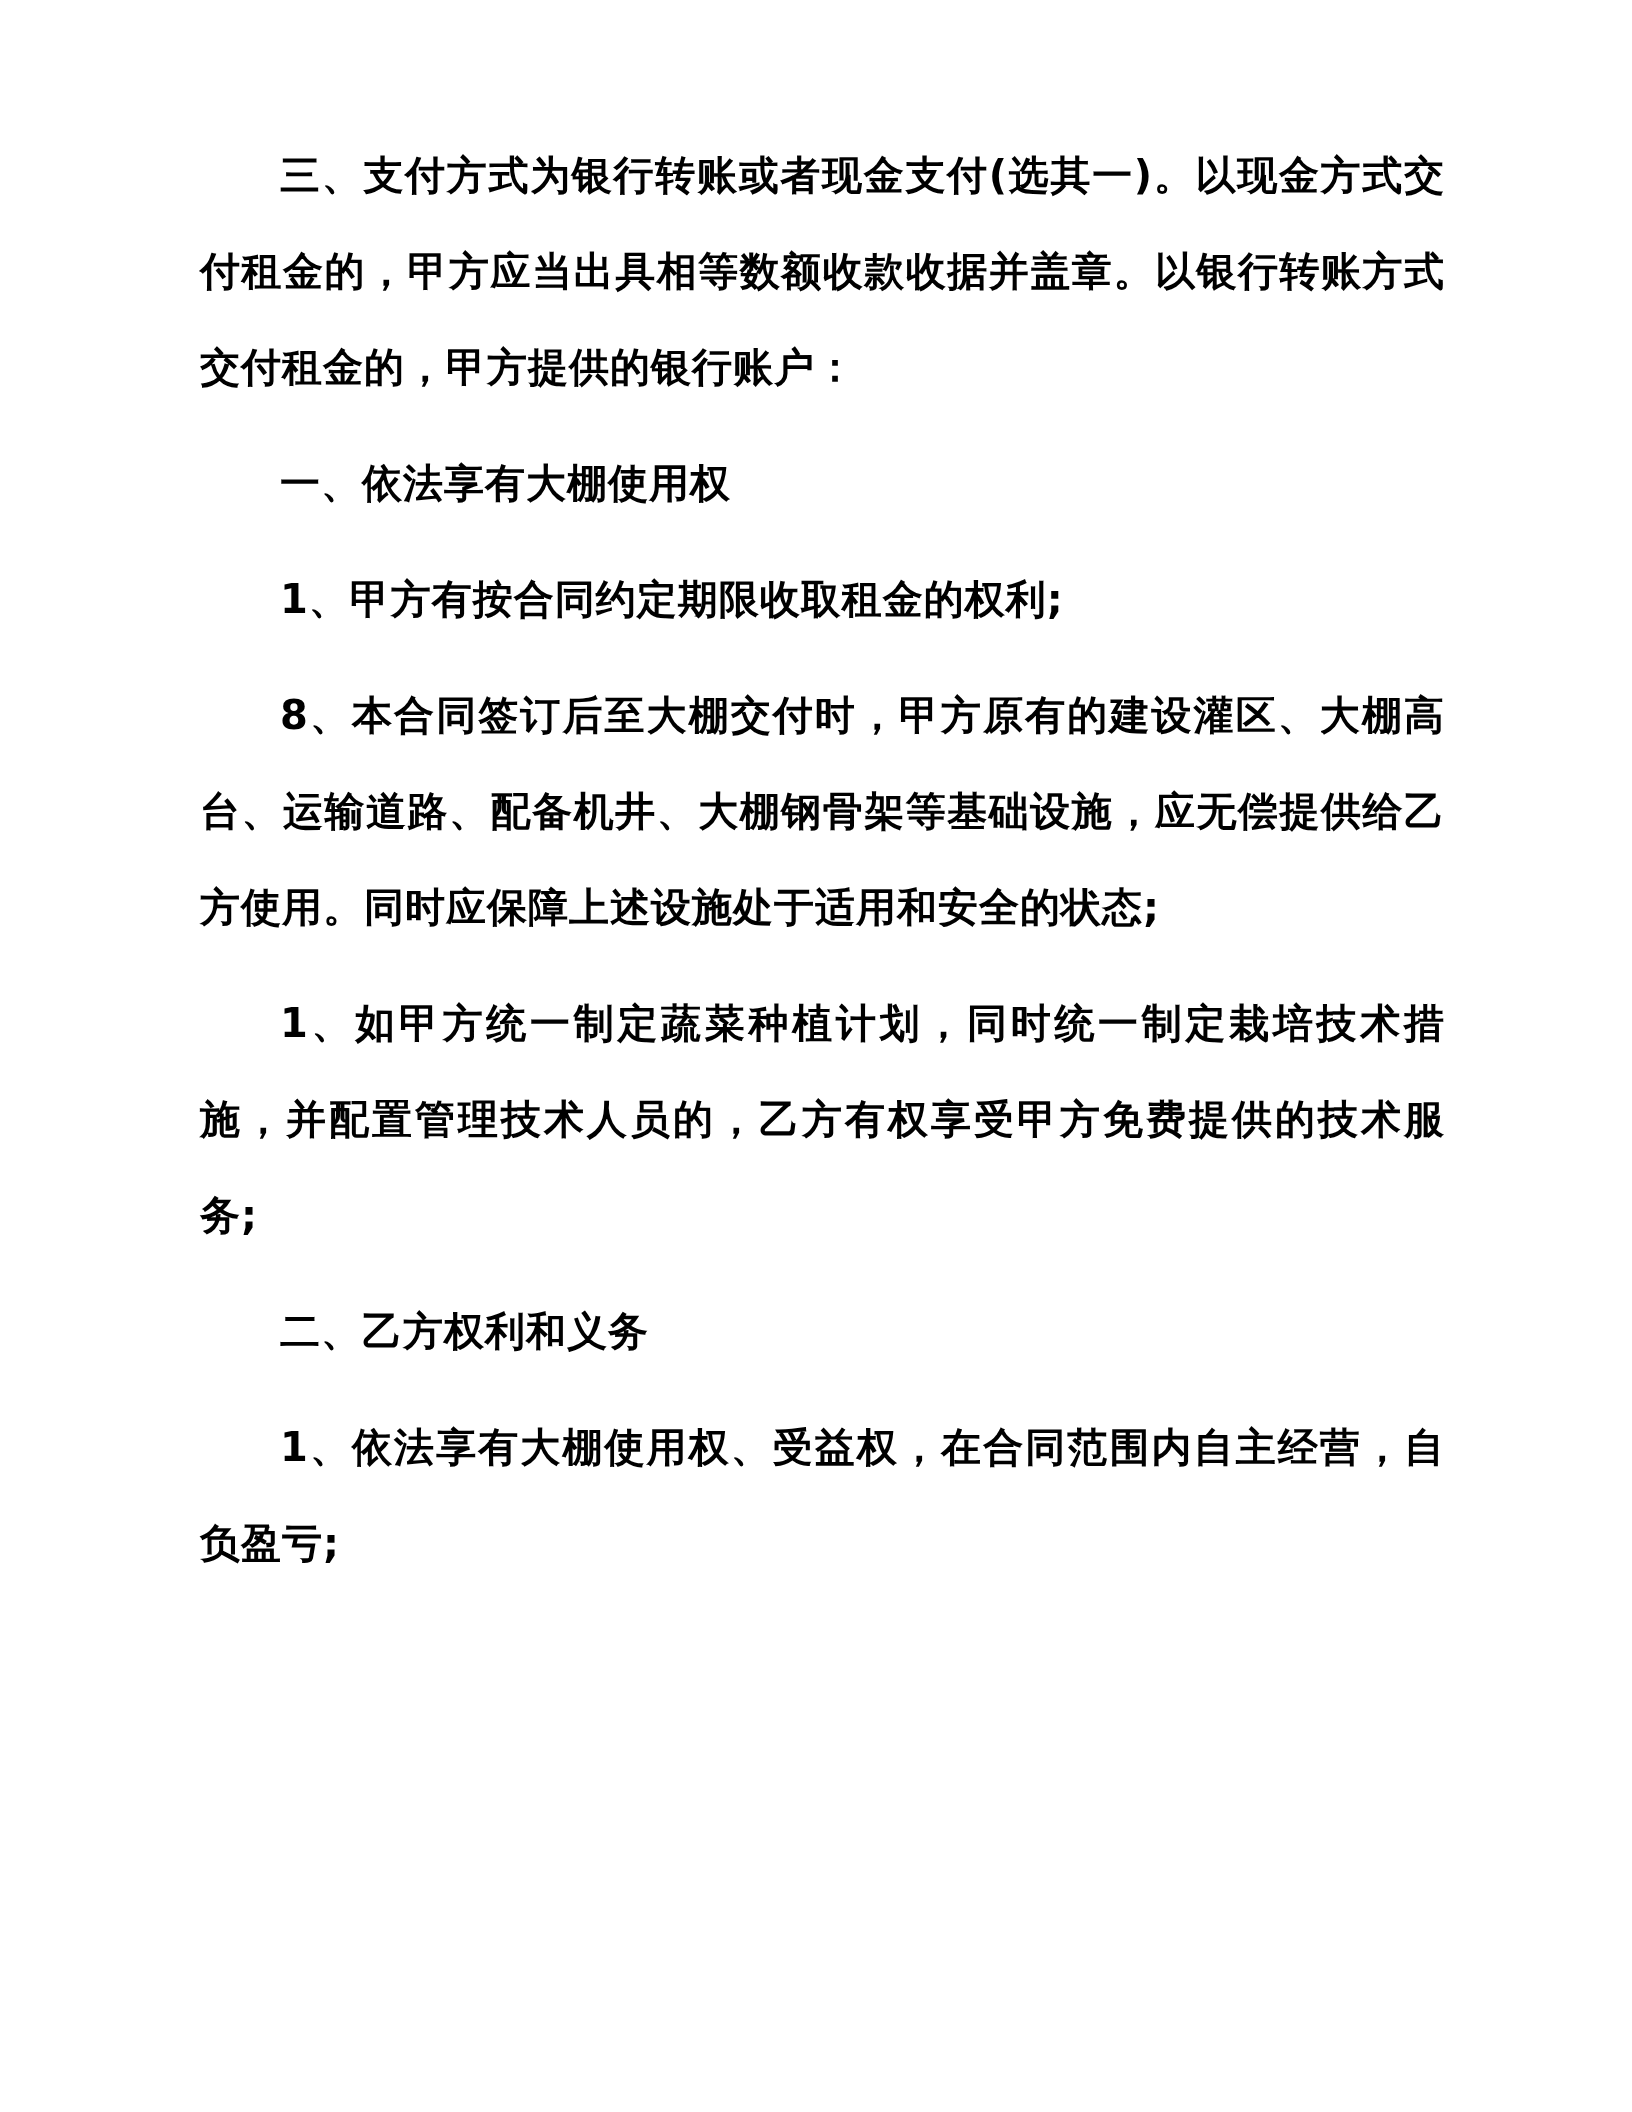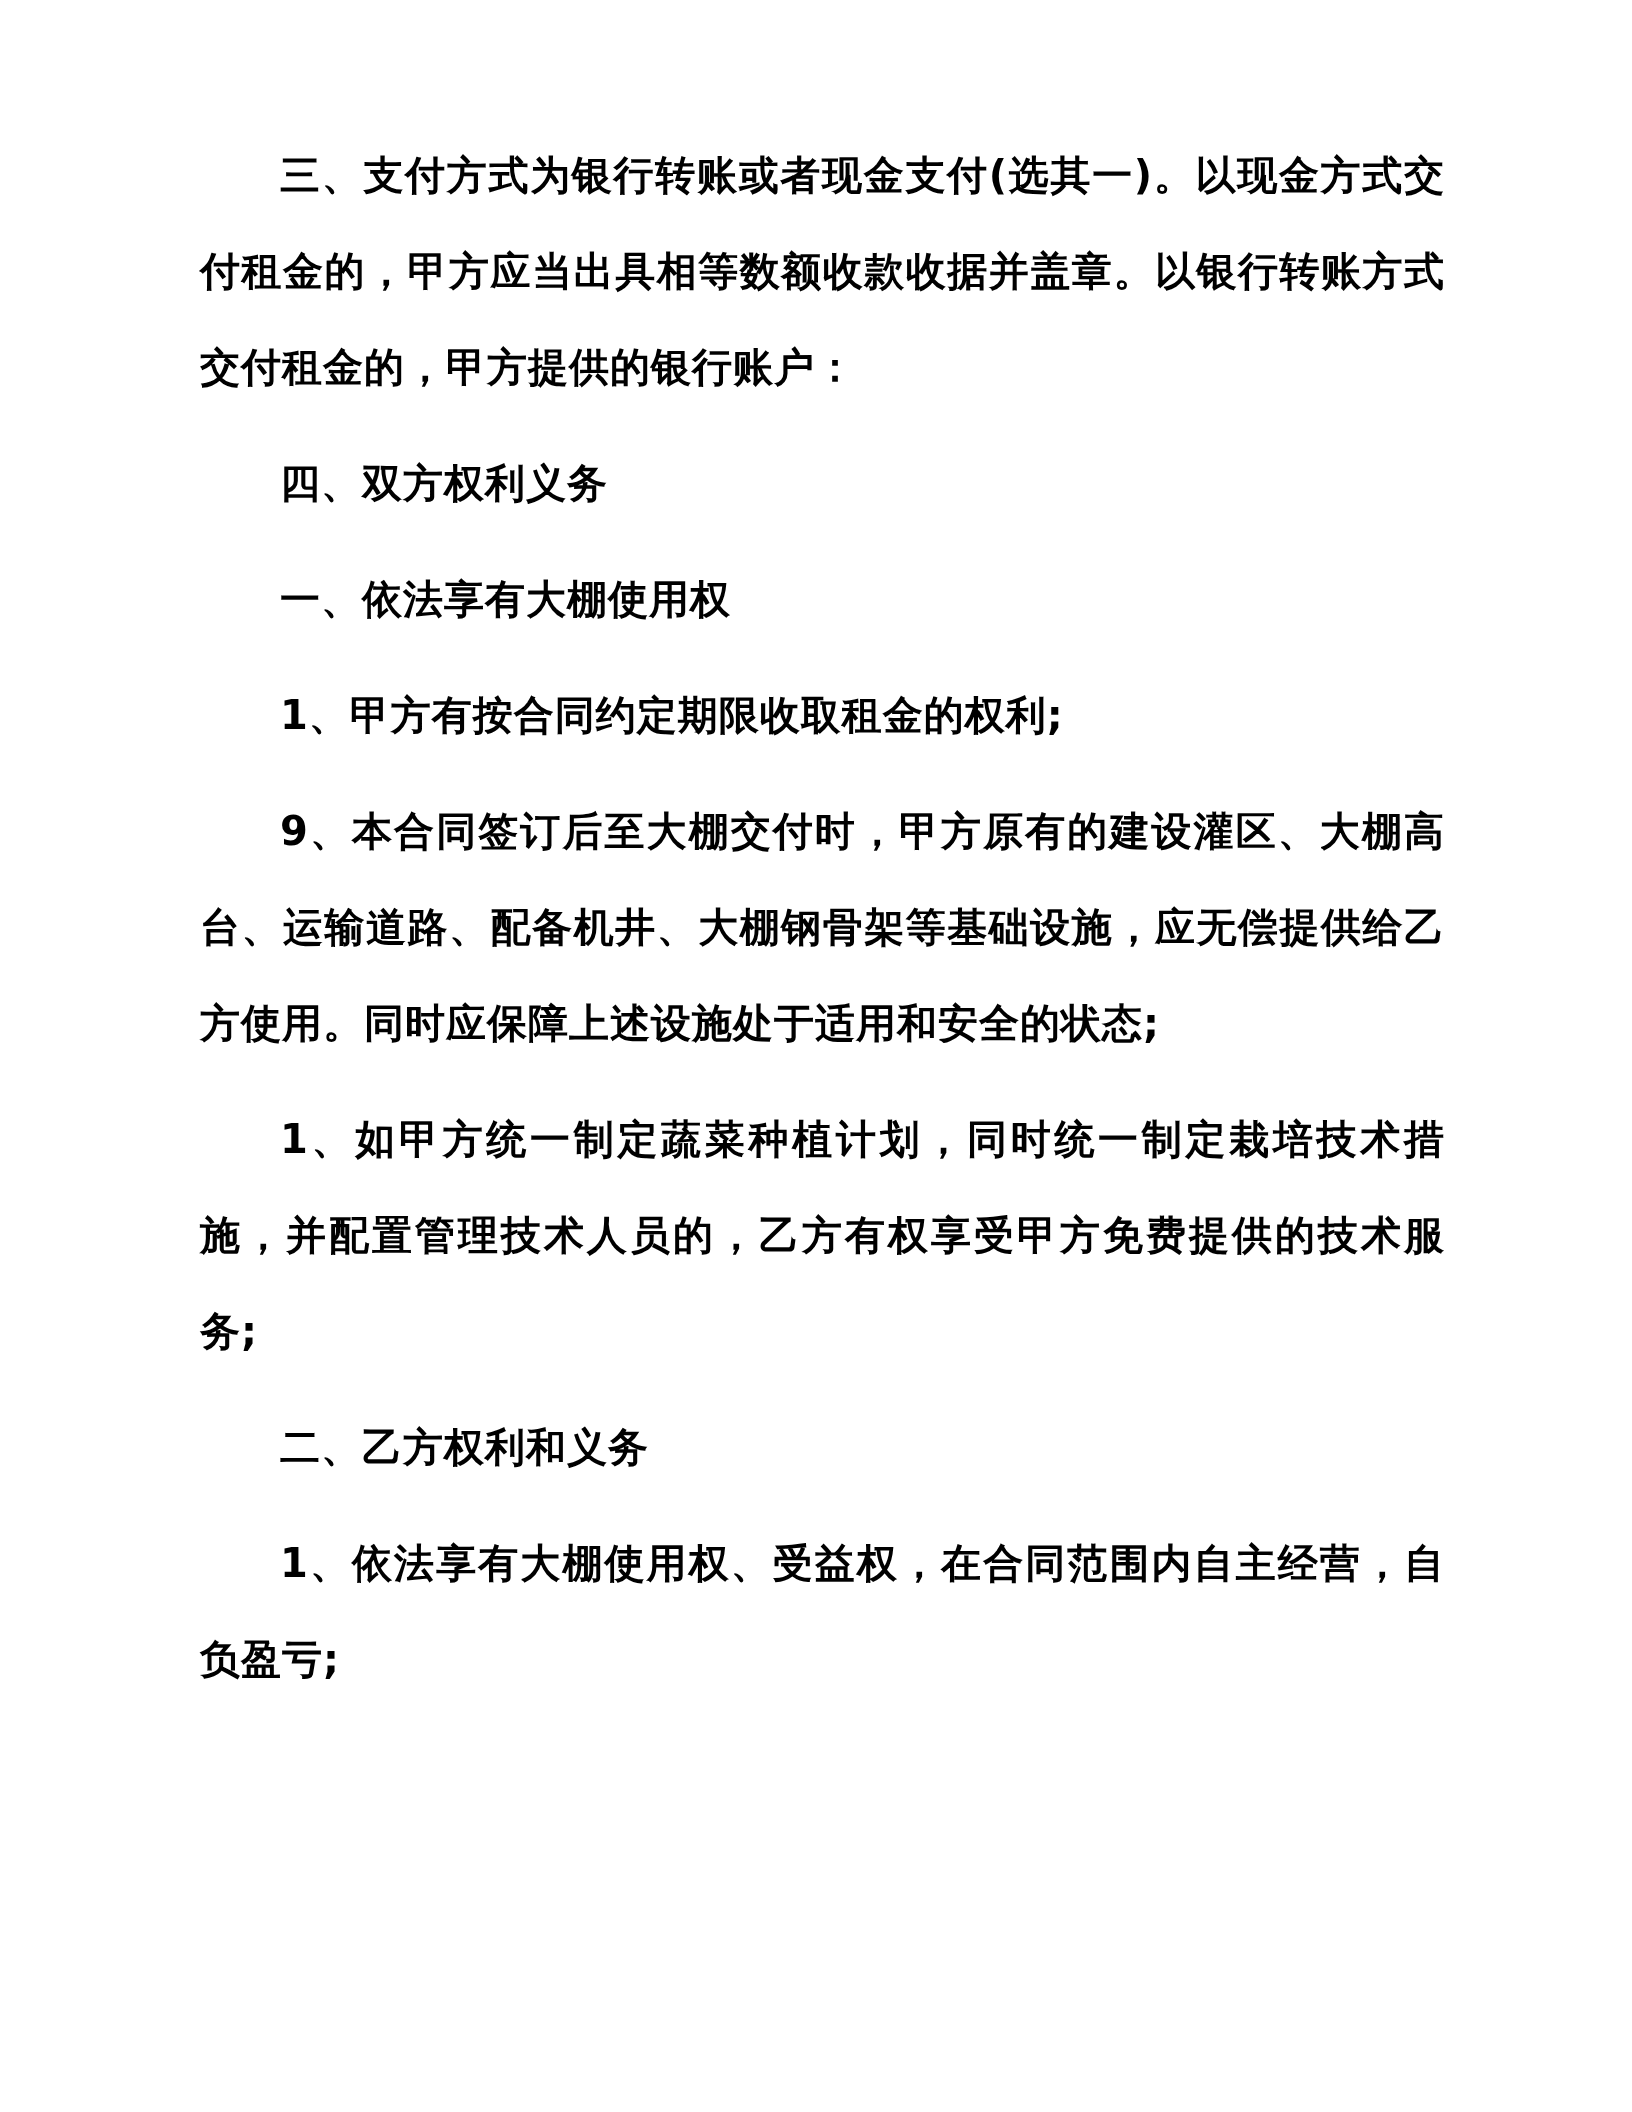--- a/index.html
+++ b/index.html
@@ -34,21 +34,20 @@
     letter-spacing: 1px;
   }
 </style>
 </head>
 <body>
 
 <div class="page">
   <div class="doc-body" id="doc-body">
 
   <p class="para">三、支付方式为银行转账或者现金支付(选其一)。以现金方式交付租金的，甲方应当出具相等数额收款收据并盖章。以银行转账方式交付租金的，甲方提供的银行账户：</p>
-      <p class="para">四、双方权利义务</p>
       <p class="para">一、依法享有大棚使用权</p>
       <p class="para">1、甲方有按合同约定期限收取租金的权利;</p>
-      <p class="para">9、本合同签订后至大棚交付时，甲方原有的建设灌区、大棚高台、运输道路、配备机井、大棚钢骨架等基础设施，应无偿提供给乙方使用。同时应保障上述设施处于适用和安全的状态;</p>
+      <p class="para">8、本合同签订后至大棚交付时，甲方原有的建设灌区、大棚高台、运输道路、配备机井、大棚钢骨架等基础设施，应无偿提供给乙方使用。同时应保障上述设施处于适用和安全的状态;</p>
       <p class="para">1、如甲方统一制定蔬菜种植计划，同时统一制定栽培技术措施，并配置管理技术人员的，乙方有权享受甲方免费提供的技术服务;</p>
       <p class="para">二、乙方权利和义务</p>
       <p class="para">1、依法享有大棚使用权、受益权，在合同范围内自主经营，自负盈亏;</p>
     </div>
 </div>
 
 </body></html>

